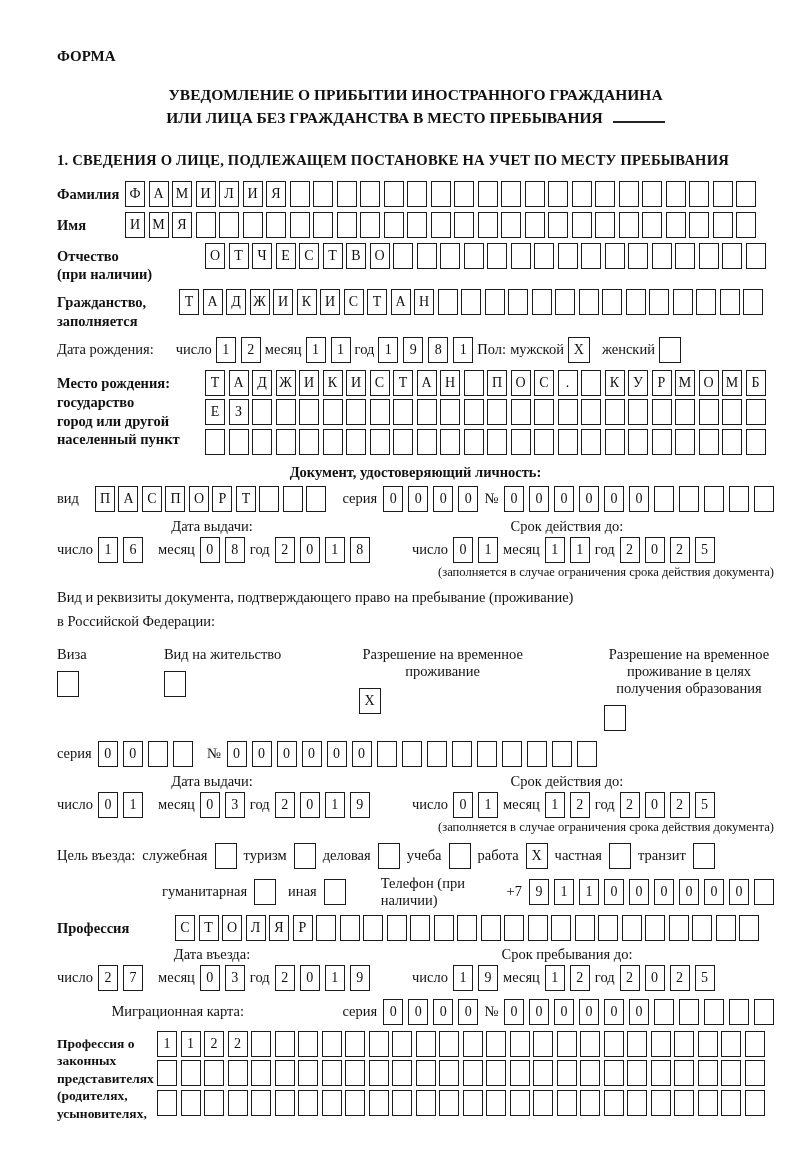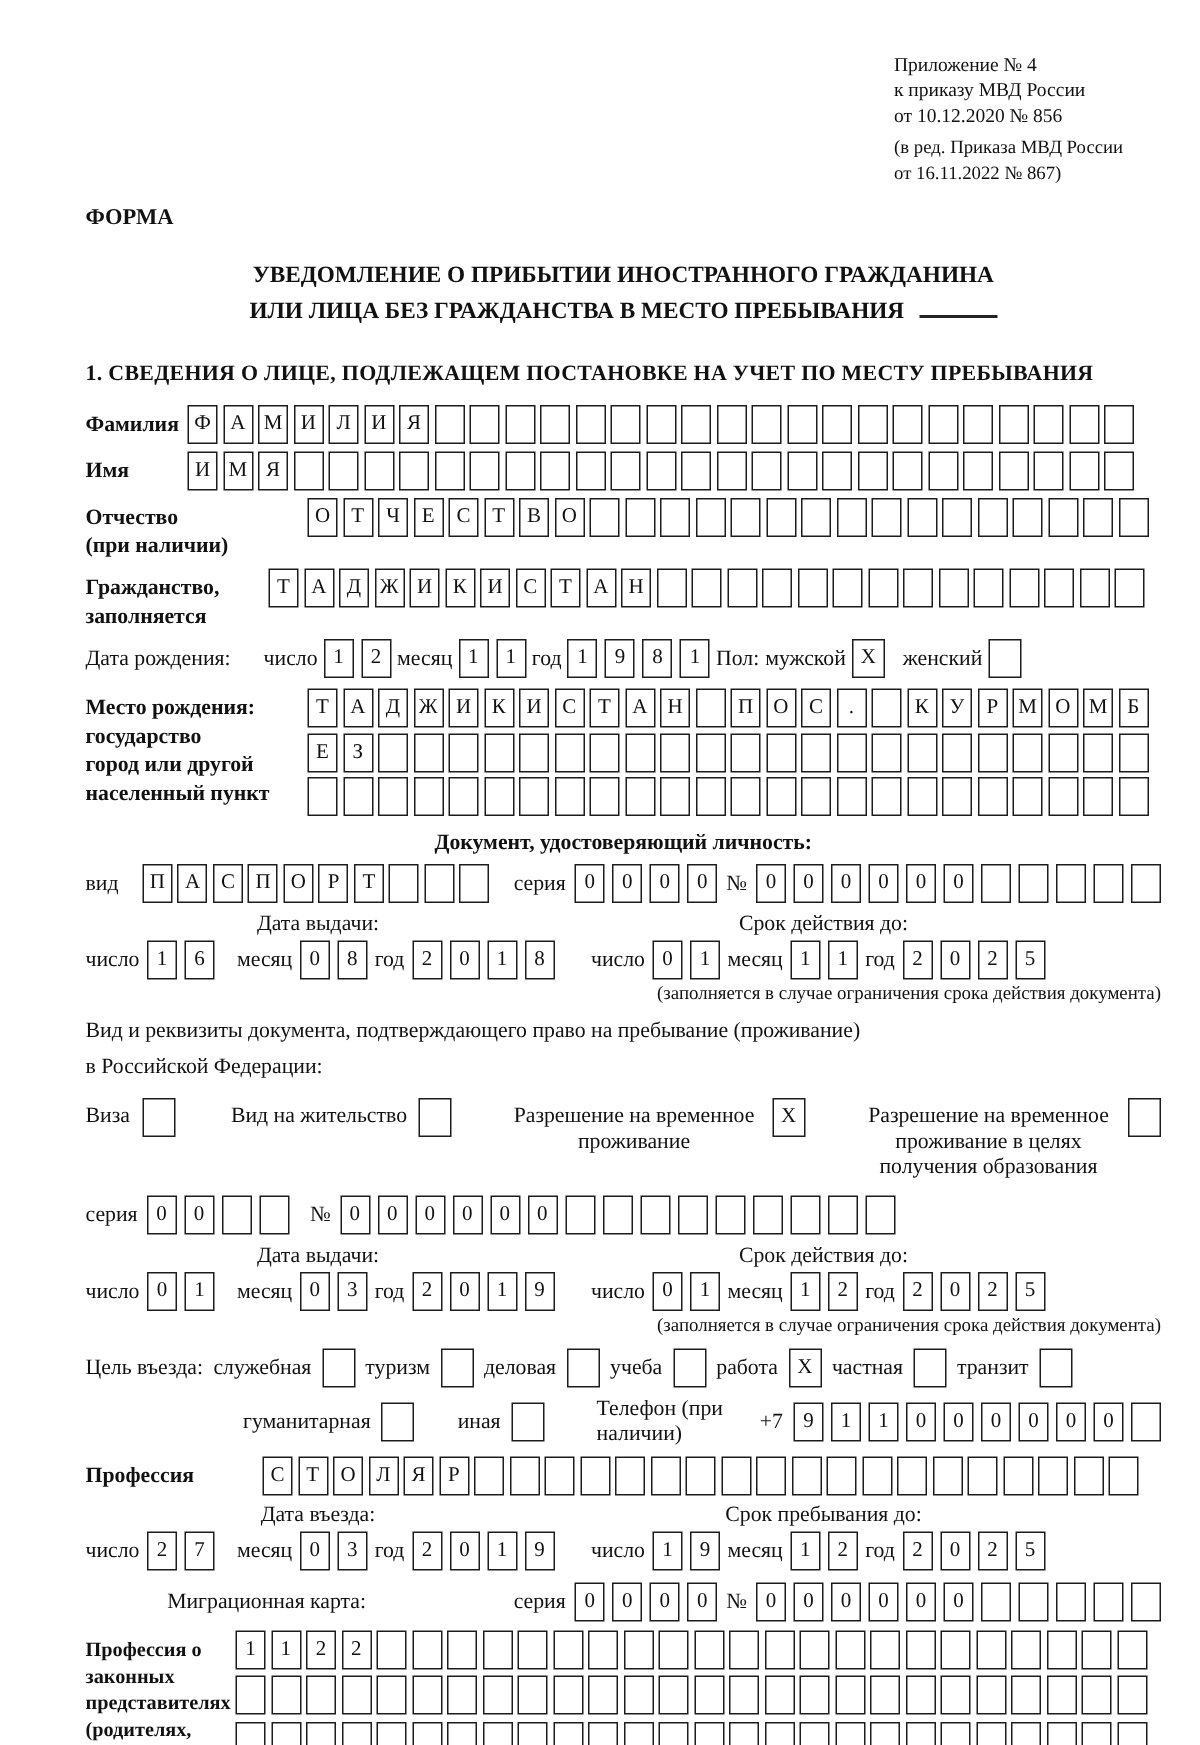--- a/index.html
+++ b/index.html
@@ -27,58 +27,49 @@
   .cellrow.wide { gap:5px; }
   .cell, .cbox { flex:0 0 auto; display:inline-block; width:20px; height:26px;
          border:1.7px solid #1c1c1c; text-align:center;
          font-size:14px; line-height:23px; background:#fff; }
   .cbox { width:22px; }
   .w68  { width:68px; }  .w90  { width:122px; } .w148 { width:148px; }
   .w118 { width:118px; } .w100 { width:100px; } .w225 { width:225px; }
 
   
   .daterow { margin-bottom:2px; }
-  .dcols { display:flex; }
+  .dcols { display:flex;gap:18px; }
   .dcol-l { flex:0 0 47%; }
   .dcol-r { flex:1; }
   .dhead { font-size:14.5px; text-align:center; width:310px; margin-bottom:2px; }
   .dfields { display:flex; align-items:center; gap:5px; font-size:14.5px; }
   .dnote { text-align:right; font-size:12.6px; margin-top:2px; }
 
   
   .opts { display:flex; justify-content:space-between; align-items:flex-start; margin:8px 0 10px; }
-  .opt { display:flex; align-items:flex-start; gap:8px; font-size:14.5px; }
+  .opt { display:flex; align-items:flex-start; gap:8px; font-size:14.5px;flex-direction:column; }
   .opt .olbl { padding-top:4px; }
   .opt .olbl.c2 { width:168px; text-align:center; }
   .opt .olbl.c3 { width:170px; text-align:center; }
 
   
   .purpose { display:flex; align-items:center; gap:7px; font-size:14.5px; flex-wrap:nowrap; margin-bottom:6px; }
   .indent { margin-left:105px; }
 
   .intro { font-size:14.5px; line-height:1.65; margin-top:6px; }
 
   .bp-rows .cellrow { margin-bottom:3.5px; }
   .center-bold { text-align:center; font-weight:bold; font-size:14.5px; margin:4px 0 5px; }
   .mt6 { margin-top:6px; }
 </style>
 </head>
 <body>
 
 <div class="page">
 
-  <div class="appendix">
-    <div>Приложение № 4</div>
-    <div>к приказу МВД России</div>
-    <div>от 10.12.2020 № 856</div>
-    <div class="grp2">
-      <div>(в ред. Приказа МВД России</div>
-      <div>от 16.11.2022 № 867)</div>
-    </div>
-  </div>
   <div class="forma">ФОРМА</div>
 
   <div class="title">
     <div>УВЕДОМЛЕНИЕ О ПРИБЫТИИ ИНОСТРАННОГО ГРАЖДАНИНА</div>
     <div><span>ИЛИ ЛИЦА БЕЗ ГРАЖДАНСТВА В МЕСТО ПРЕБЫВАНИЯ</span><span class="blank-line"></span></div>
   </div>
 
   <div class="sect">1. СВЕДЕНИЯ О ЛИЦЕ, ПОДЛЕЖАЩЕМ ПОСТАНОВКЕ НА УЧЕТ ПО МЕСТУ ПРЕБЫВАНИЯ</div>
 
   <div class="frm">
@@ -537,21 +528,21 @@
       <span>работа</span>
       <span class="cbox">X</span>
       <span>частная</span>
       <span class="cbox"></span>
       <span>транзит</span>
       <span class="cbox"></span>
     </div>
     <div class="purpose indent">
       <span>гуманитарная</span>
       <span class="cbox"></span>
-      <span style="margin-left:22px">иная</span>
+      <span style="margin-left:5px">иная</span>
       <span class="cbox"></span>
       <span style="margin-left:28px">Телефон (при наличии)</span>
       <span style="margin-left:10px">+7</span>
       <span class="cellrow wide">
           <span class="cell">9</span>
           <span class="cell">1</span>
           <span class="cell">1</span>
           <span class="cell">0</span>
           <span class="cell">0</span>
           <span class="cell">0</span>

